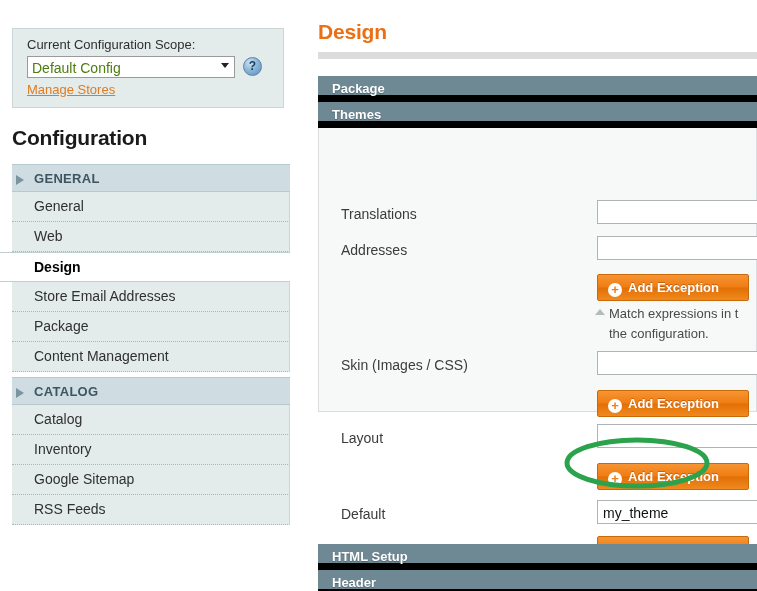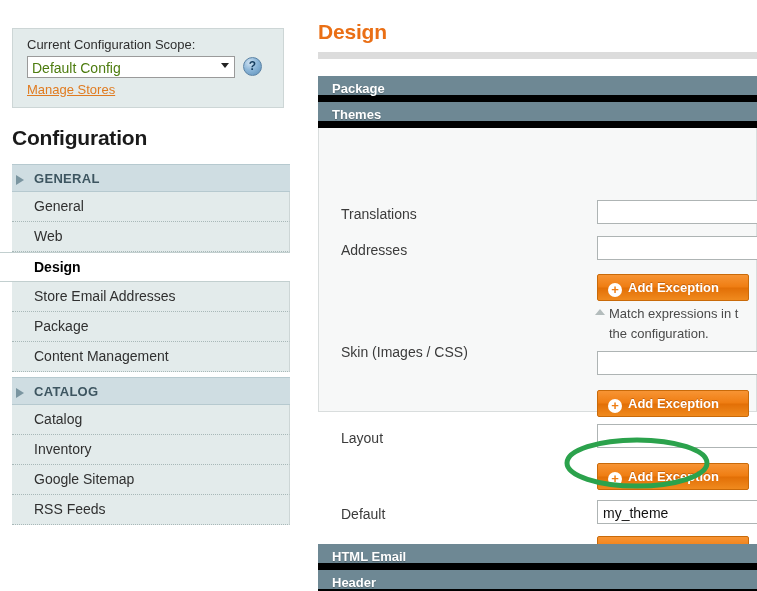--- a/index.html
+++ b/index.html
@@ -329,21 +329,21 @@
         <div class="btn-exception" style="left:278px; top:146px;">
           <span class="plus-icon">+</span><span>Add Exception</span>
         </div>
 
         <div class="hint" style="left:290px; top:176px;">
           <span class="hint-arrow"></span>
           <span>Match expressions in t</span><br>
           <span>the configuration.</span>
         </div>
 
-        <span class="frow-label" style="left:22px; top:216px;">Skin (Images / CSS)</span>
+        <span class="frow-label" style="left:22px; top:229px;">Skin (Images / CSS)</span>
         <div class="finput" style="left:278px; top:223px; width:200px;">
           <span></span>
         </div>
 
         <div class="btn-exception" style="left:278px; top:262px;">
           <span class="plus-icon">+</span><span>Add Exception</span>
         </div>
 
         <span class="frow-label" style="left:22px; top:302px;text-align:right;">Layout</span>
         <div class="finput" style="left:278px; top:296px; width:200px;">
@@ -361,21 +361,21 @@
 
         <div class="btn-exception" style="left:278px; top:408px;">
           <span class="plus-icon">+</span><span>Add Exception</span>
         </div>
 
       </div>
     </div>
 
     <div class="bottom-bars">
       <div class="sec-bar">
-        <span class="bar-label">HTML Email</span>
+        <span class="bar-label">HTML Setup</span>
       </div>
       <div class="sec-bar">
         <span class="bar-label">Header</span>
       </div>
     </div>
 
   </div>
 
   <svg class="annot-ellipse" viewBox="0 0 148 52">
     <ellipse cx="74" cy="26" rx="70" ry="23" fill="none" stroke="#2ba24c" stroke-width="5"></ellipse>

